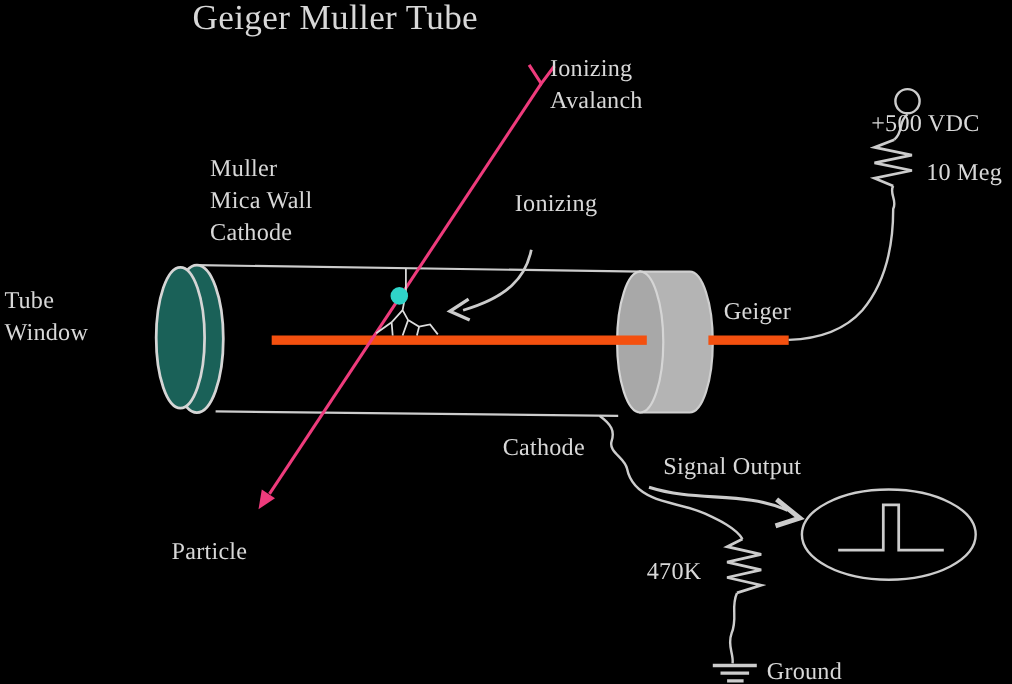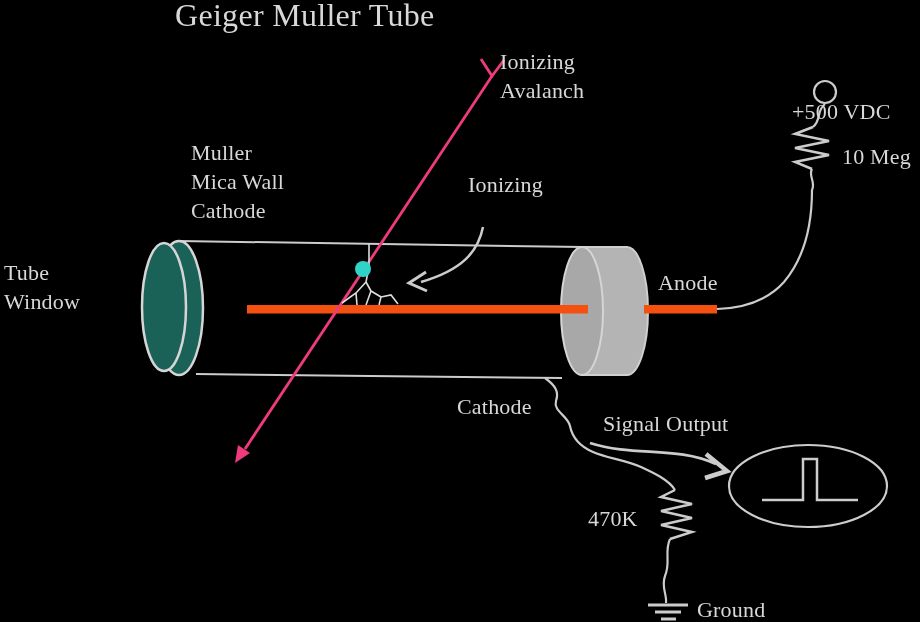--- a/index.html
+++ b/index.html
@@ -92,23 +92,24 @@
   <div class="lbl" style="left:500px; top:47px;">
     <div>Ionizing</div>
     <div>Avalanch</div>
   </div>
 
   <div class="lbl" style="left:468px; top:170px;">
     <div>Ionizing</div>
   </div>
 
   <div class="lbl" style="left:156px; top:486px;">
+    <div>Particle</div>
   </div>
 
-  <div class="lbl" style="left:658px; top:268px;">Anode</div>
+  <div class="lbl" style="left:658px; top:268px;">Geiger</div>
 
   <div class="lbl" style="left:457px; top:392px;">Cathode</div>
 
   <div class="lbl" style="left:603px; top:409px;">Signal Output</div>
 
   <div class="lbl" style="left:792px; top:50px;margin-top:47px;">+500 VDC</div>
 
   <div class="lbl" style="left:842px; top:142px;">10 Meg</div>
 
   <div class="lbl" style="left:588px; top:504px;">470K</div>

